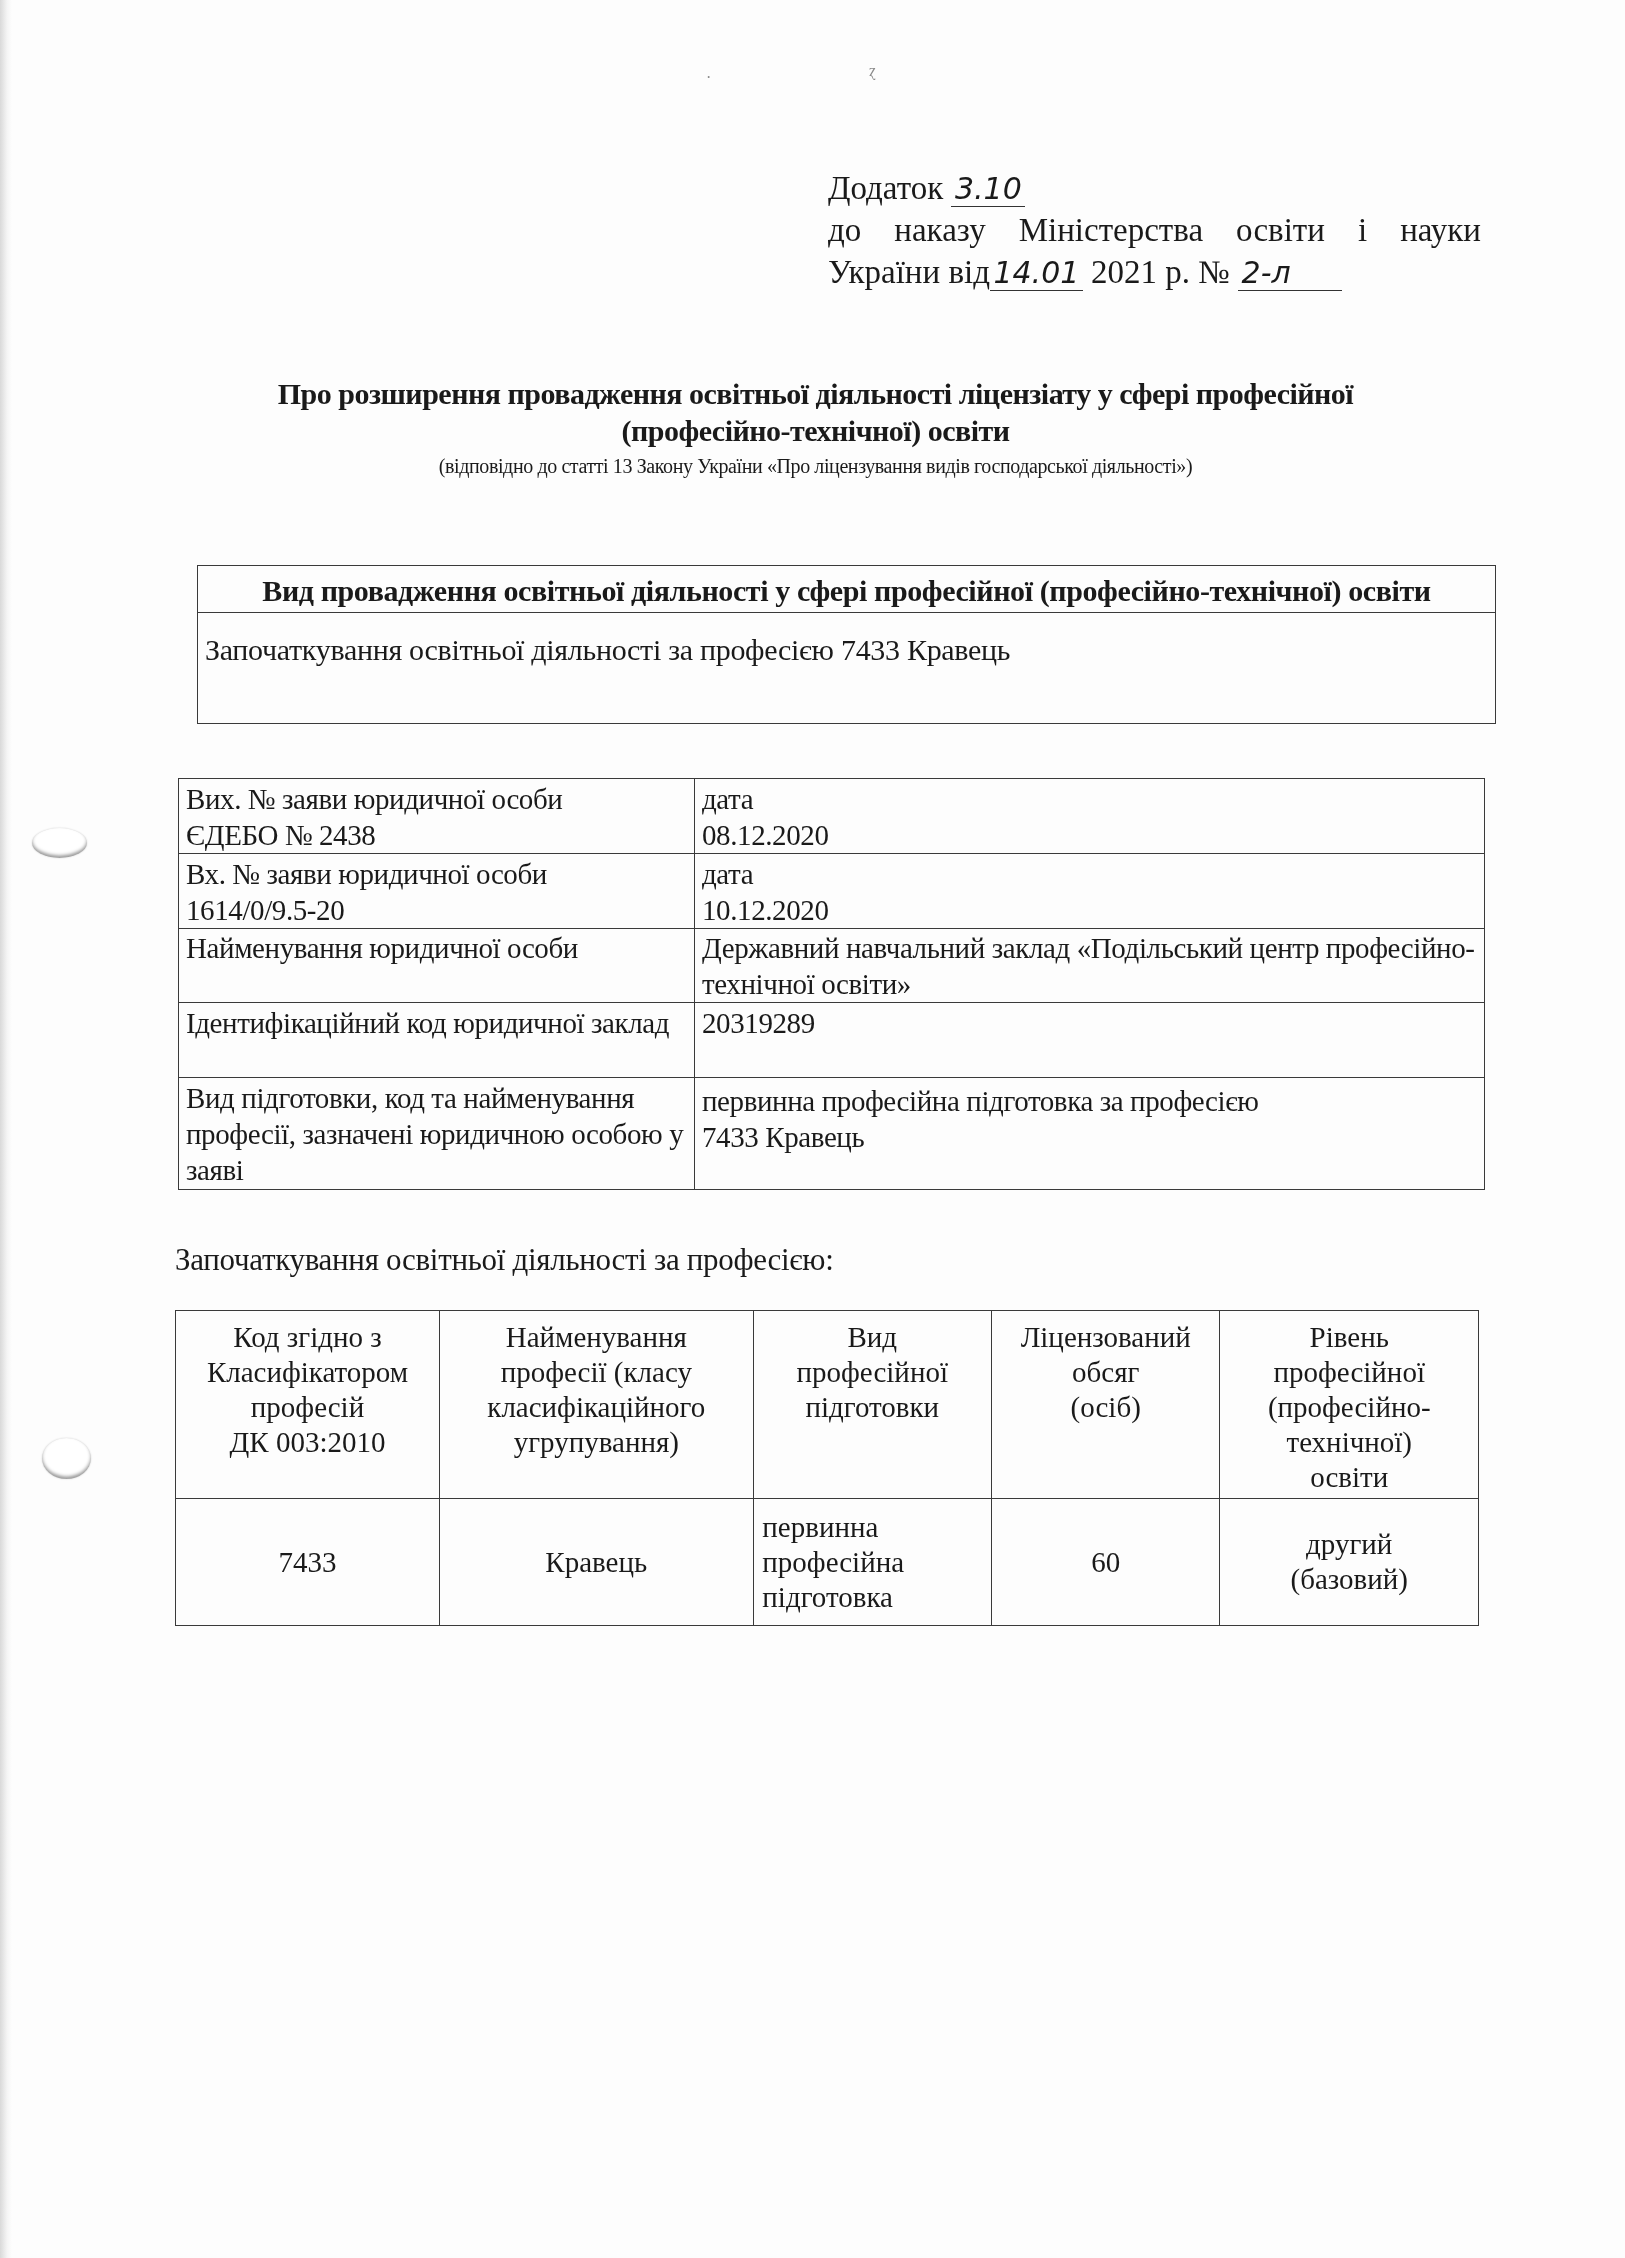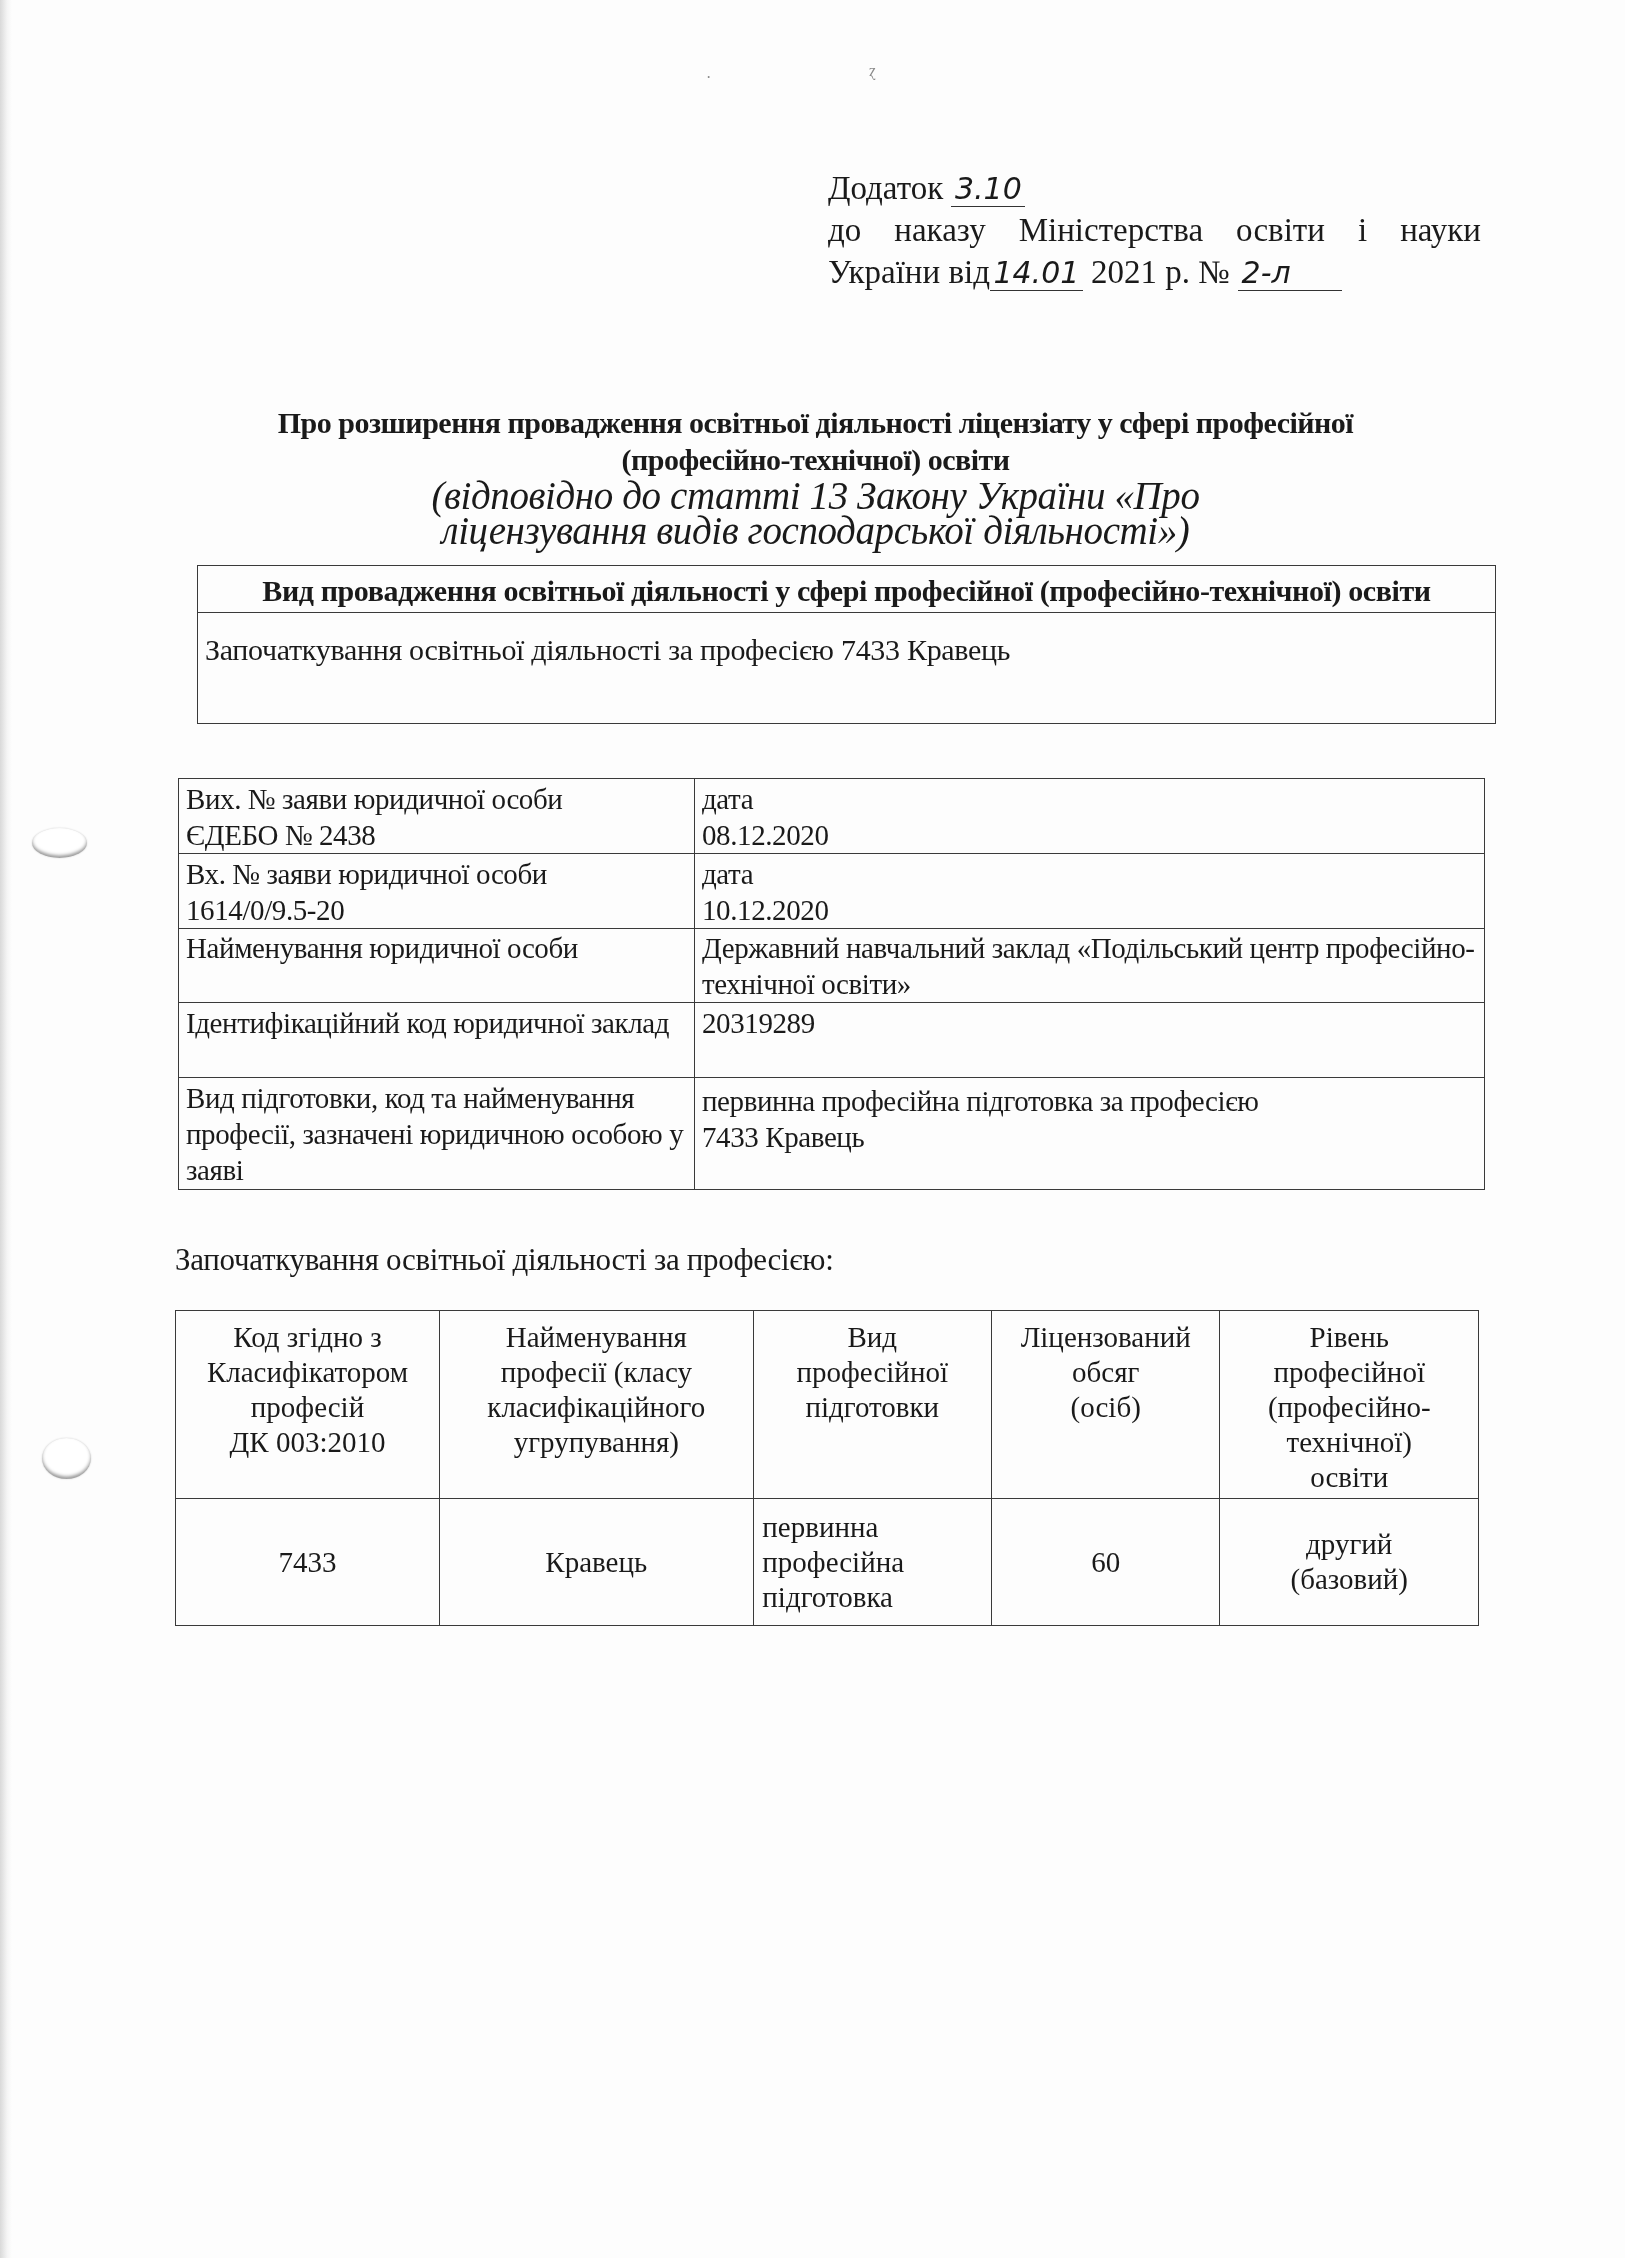--- a/index.html
+++ b/index.html
@@ -66,33 +66,31 @@
     line-height: 35px;
   }
 
   
   .title-block {
     position: absolute;
     left: 176px;
     top: 375px;
     width: 1279px;
     text-align: center;
-    margin-top: 29px;
   }
   .title-main {
     font-weight: bold;
     font-size: 30px;
     line-height: 37px;
     letter-spacing: -0.5px;
   }
   .title-sub {
-    font-size: 39px;
+    font-size: 20px;
     line-height: 35px;
     letter-spacing: -0.4px;
-    font-style: italic;
   }
 
   table {
     border-collapse: collapse;
     position: absolute;
   }
   td, th {
     border: 1.8px solid #3a3a3a;
     vertical-align: top;
     font-weight: normal;

